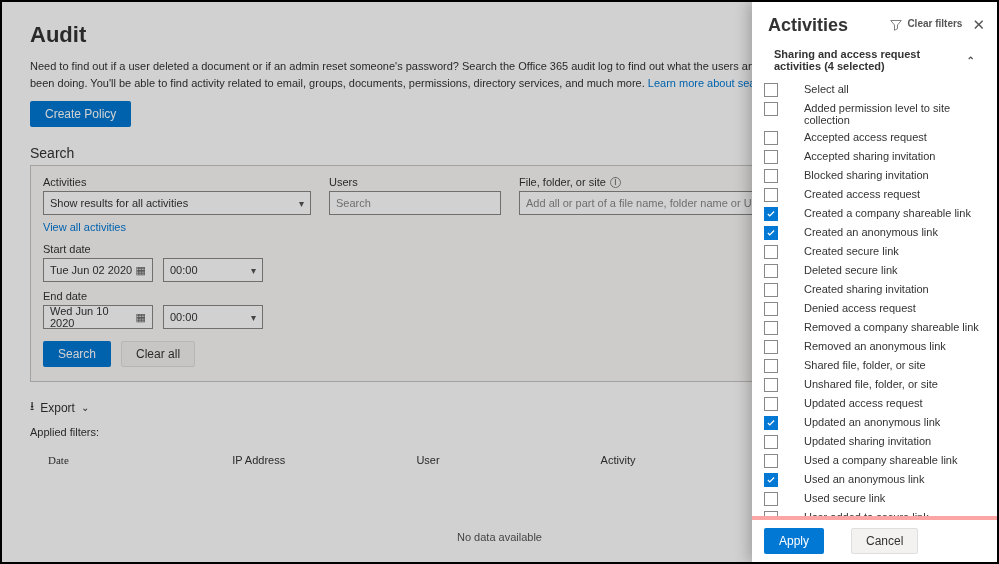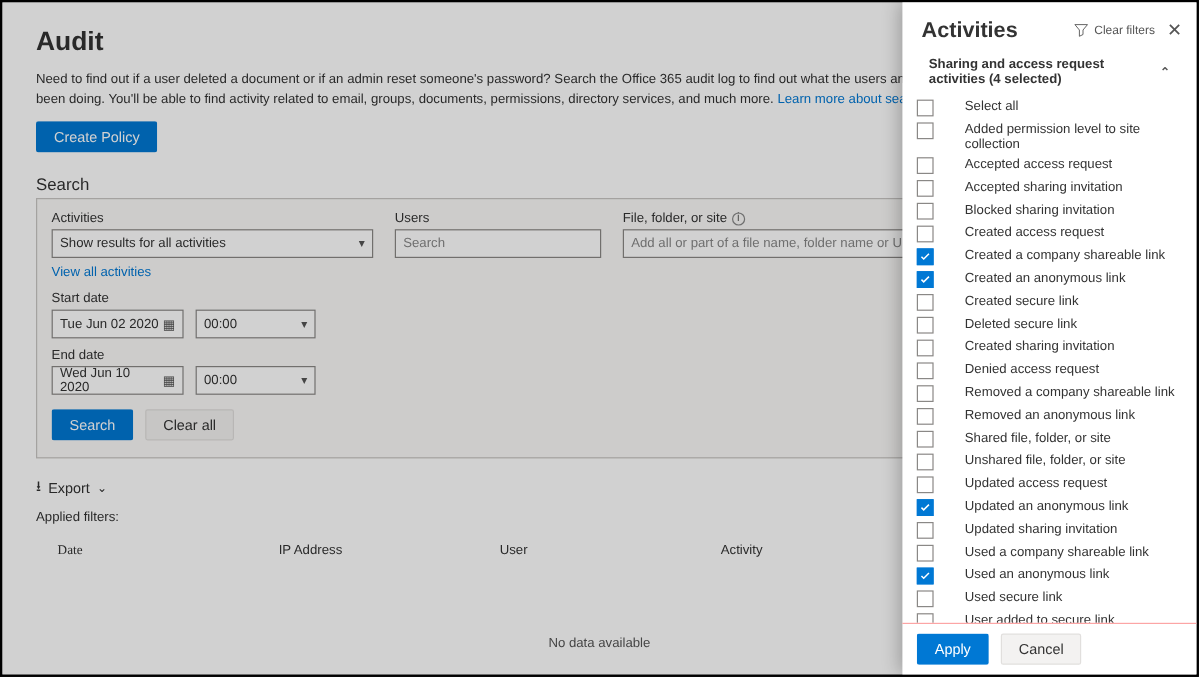--- a/index.html
+++ b/index.html
@@ -48,33 +48,33 @@
 
 .table-head { display:flex; margin-top:12px; font-size:11px; color:#333; padding:4px 0; border-bottom:1px solid transparent; }
 .table-head > div { flex:1; text-align:left; }
 .table-head > div:first-child { padding-left:18px;font-family:Liberation Serif, serif; }
 .no-data { text-align:center; font-size:11px; color:#555; margin-top:60px; }
 
 
 .panel { position:absolute; top:0; right:0; bottom:0; width:245px; background:#fff; box-shadow:-3px 0 14px rgba(0,0,0,.25); display:flex; flex-direction:column; }
 .panel-head { display:flex; align-items:center; justify-content:flex-end; gap:8px; padding:12px 10px 6px; }
 .panel-title { font-size:18px; font-weight:600; color:#333; margin-right:auto; padding-left:6px;}
-.clear-filters { display:flex; align-items:flex-end; gap:5px; font-size:10px; color:#555; line-height:1; cursor:pointer; }
+.clear-filters { display:flex; align-items:flex-start; gap:5px; font-size:10px; color:#555; line-height:1; cursor:pointer;font-weight:bold; }
 .clear-filters svg { width:12px; height:12px; }
 .close-x { font-size:15px; color:#555; cursor:pointer; padding:2px 2px; }
 
 .group-head { display:flex; align-items:center; justify-content:space-between; padding:6px 22px; font-size:11px; font-weight:600; color:#333; cursor:pointer; }
 .group-head .chev { font-size:10px; color:#555; }
 
 .options { flex:1; overflow:hidden; padding:2px 12px 0; }
 .opt { display:flex; align-items:flex-start; gap:26px; padding:2.5px 0; font-size:11px; color:#333; cursor:pointer; }
 .cb { width:14px; height:14px; border:1px solid #8a8886; display:inline-flex; align-items:center; justify-content:center; background:#fff; flex-shrink:0;}
 .cb.checked { background:#0078d4; border-color:#0078d4; }
 .cb.checked svg { width:10px; height:10px; }
-.panel-foot { border-top:1px solid #fca5a5; padding:8px 12px; display:flex; gap:10px; }
+.panel-foot { border-top:4px solid #fca5a5; padding:8px 12px; display:flex; gap:27px; }
 
 </style>
 </head>
 <body>
 
 <div class="stage">
   <div class="main">
     <div class="page-title">Audit</div>
     <p class="intro">
       <span>Need to find out if a user deleted a document or if an admin reset someone's password? Search the Office 365 audit log to find out what the users and admins in your organization have been doing. You'll be able to find activity related to email, groups, documents, permissions, directory services, and much more. </span>

